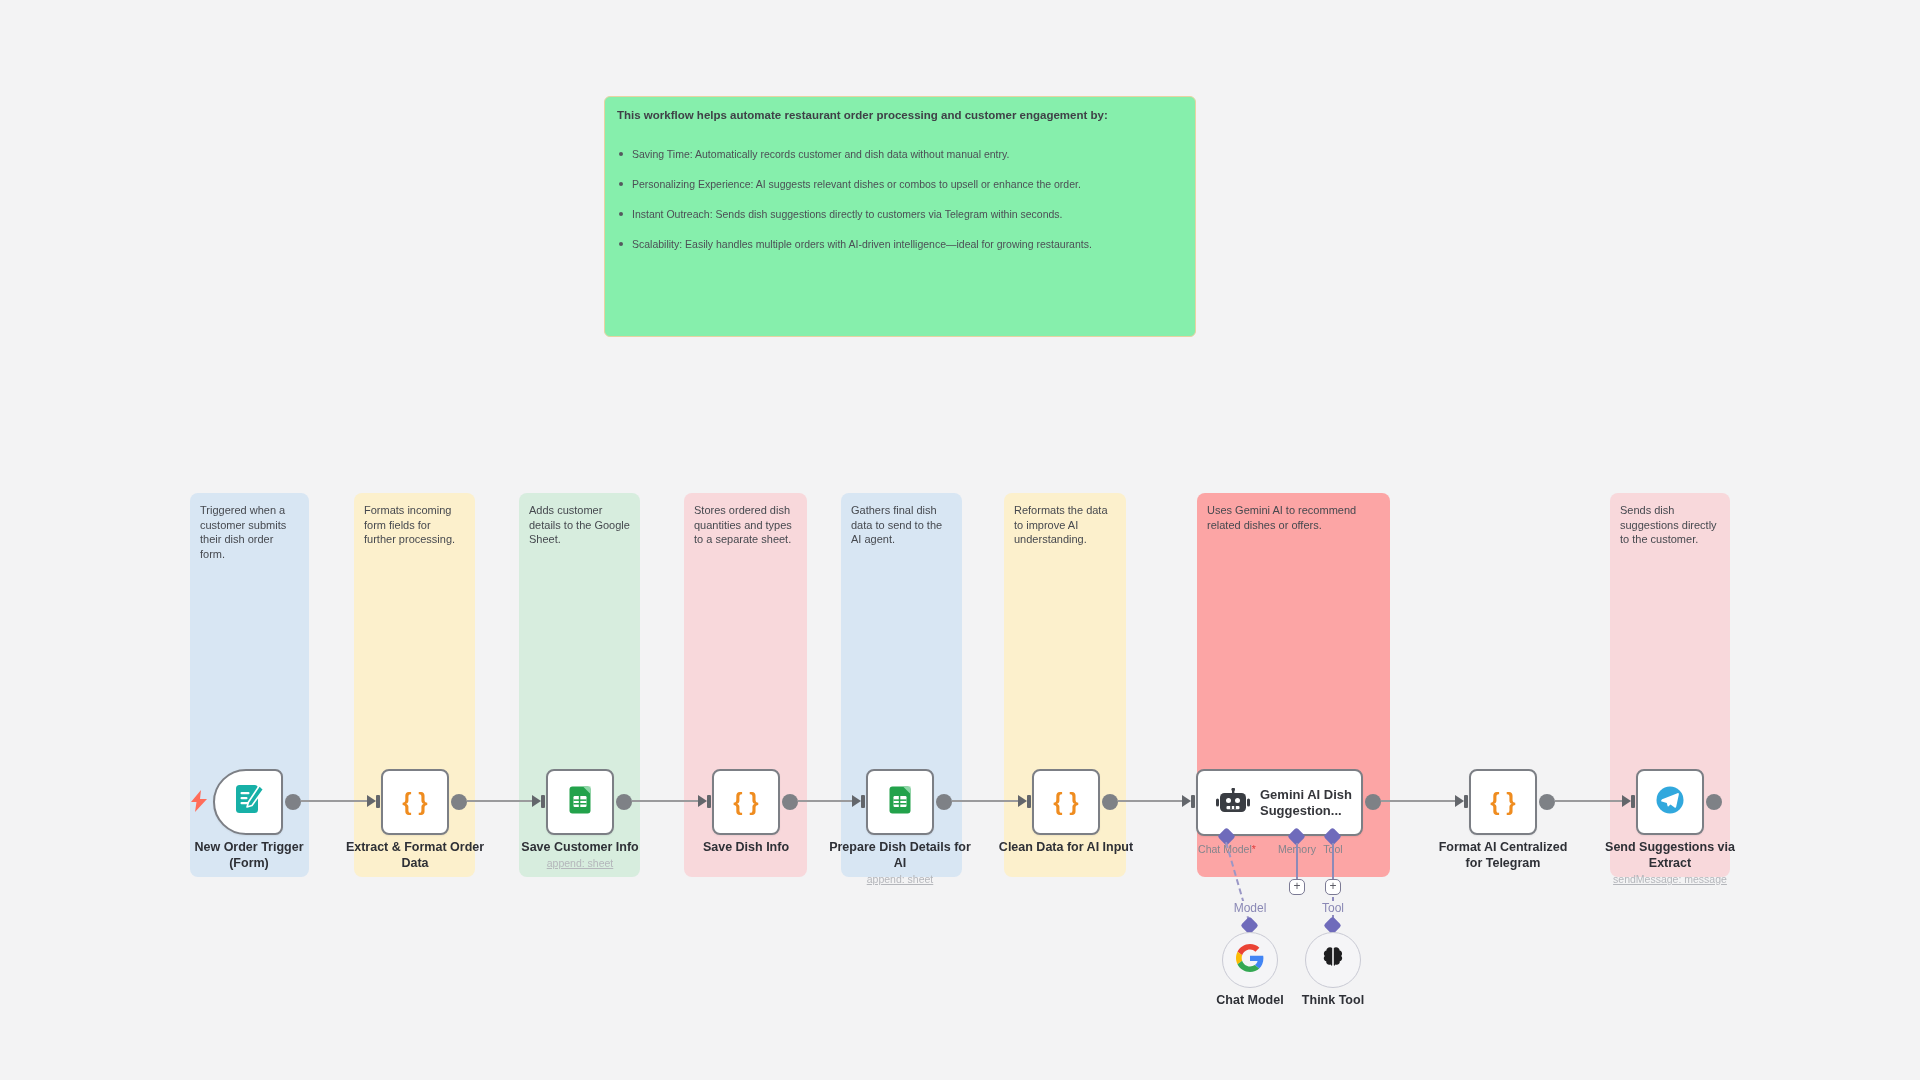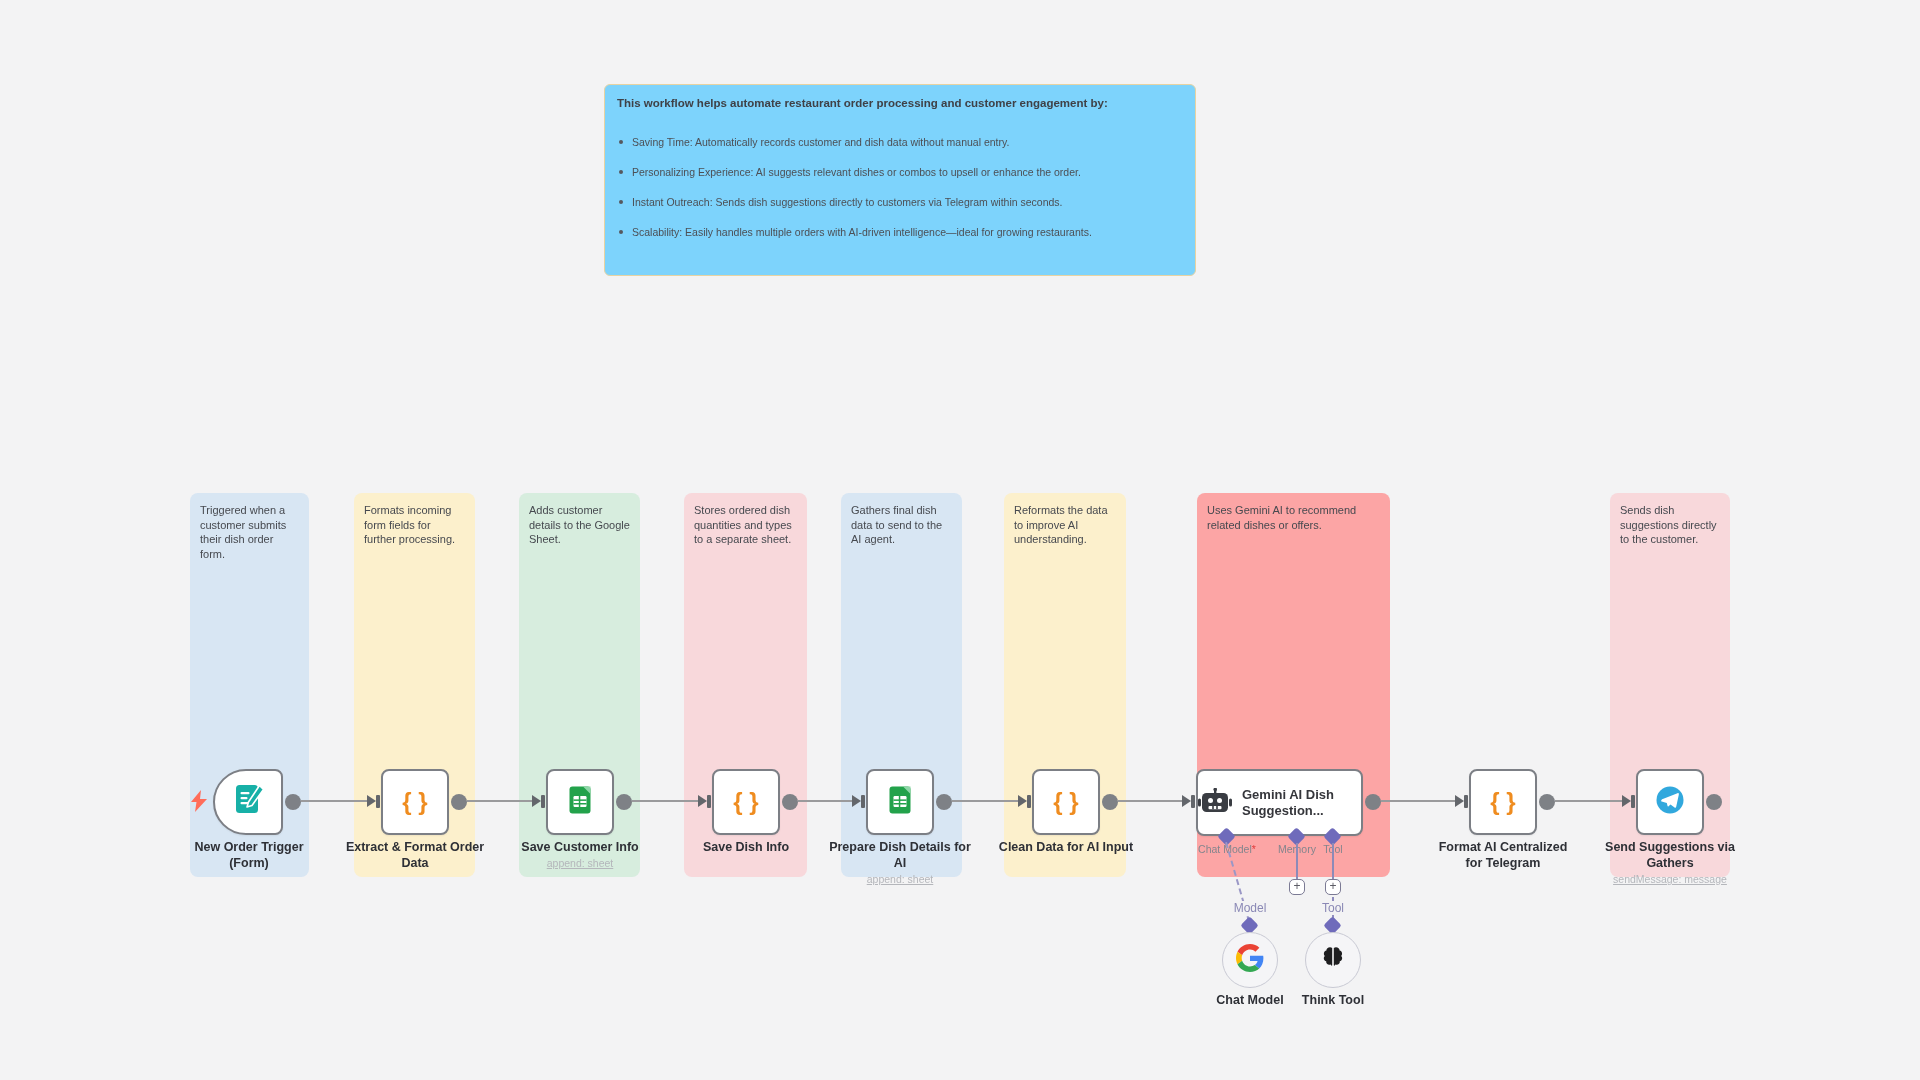--- a/index.html
+++ b/index.html
@@ -1,22 +1,22 @@
 <!DOCTYPE html>
 <html><head>
 <meta charset="utf-8">
 <style>
   html,body{margin:0;padding:0;}
   body{width:1920px;height:1080px;overflow:hidden;background:#f3f3f4;
        font-family:"Liberation Sans", sans-serif;}
   #canvas{position:relative;width:1920px;height:1080px;background:#f3f3f4;}
 
   
-  .sticky{position:absolute;left:604px;top:84px;width:592px;height:192px;
-          background:#7dd3fc;border:1px solid #e7d3a2;border-radius:6px;box-sizing:border-box;}
+  .sticky{position:absolute;left:604px;top:96px;width:592px;height:241px;
+          background:#86efac;border:1px solid #e7d3a2;border-radius:6px;box-sizing:border-box;}
   .sticky-title{position:absolute;left:12px;top:12px;font-size:11.5px;font-weight:bold;
                 color:#3f4147;white-space:nowrap;}
   .sticky ul{position:absolute;left:14px;top:42px;margin:0;padding:0;list-style:none;}
   .sticky li{height:30px;display:flex;align-items:center;font-size:10.5px;color:#4c4f55;white-space:nowrap;}
   .sticky li::before{content:"";width:4px;height:4px;border-radius:50%;background:#55585e;
                      margin-right:9px;flex:0 0 auto;}
 
   
   .note{position:absolute;top:493px;height:384px;border-radius:8px;box-sizing:border-box;
         padding:10px 10px;font-size:11px;line-height:14.5px;color:#46494f;}
@@ -25,21 +25,21 @@
   .note-green{background:#d7edde;}
   .note-pink{background:#f8d8db;}
   .note-purple{background:#fca5a5;}
 
   
   .node{position:absolute;top:769px;width:68px;height:66px;background:#fff;
         border:2px solid #7c7f85;border-radius:8px;box-sizing:border-box;
         display:flex;align-items:center;justify-content:center;
         box-shadow:0 1px 2px rgba(0,0,0,0.06);}
   .node-trigger{width:70px;border-radius:34px 8px 8px 34px;}
-  .node-agent{width:167px;height:67px;justify-content:flex-start;}
+  .node-agent{width:167px;height:67px;justify-content:flex-start;padding-left:18px;}
   .agent-title{margin-left:10px;font-size:13px;font-weight:bold;color:#35363b;line-height:16px;}
   .icon-code{font-size:24px;font-weight:bold;color:#ef8c1f;line-height:1;letter-spacing:0px;}
 
   
   .nlabel{position:absolute;top:839px;width:200px;text-align:center;
           font-size:12.5px;font-weight:bold;color:#2e3036;line-height:16px;}
   .nsub{font-size:10.5px;font-weight:normal;color:#b4b6bb;line-height:14px;margin-top:1px;text-decoration:underline;}
 
   
   .conn{position:absolute;top:800px;height:2px;background:#9a9a9c;}
@@ -241,21 +241,21 @@
   </div>
   <div class="nlabel" style="left:966px;">
     <div>Clean Data for AI Input</div>
   </div>
   <div class="nlabel" style="left:1403px;">
     <div>Format AI Centralized</div>
       <div>for Telegram</div>
   </div>
   <div class="nlabel" style="left:1570px;">
     <div>Send Suggestions via</div>
-      <div>Gathers</div>
+      <div>Extract</div>
     <div class="nsub">sendMessage: message</div>
   </div>
 
   <div class="diamond" style="left:1220px;top:830px;"></div>
   <div class="diamond" style="left:1290px;top:830px;"></div>
   <div class="diamond" style="left:1326px;top:830px;"></div>
 
   <div class="portlbl" style="left:1177px;width:100px;"><span>Chat Model</span><span class="req">*</span></div>
   <div class="portlbl" style="left:1262px;width:70px;"><span>Memory</span></div>
   <div class="portlbl" style="left:1308px;width:50px;"><span>Tool</span></div>

